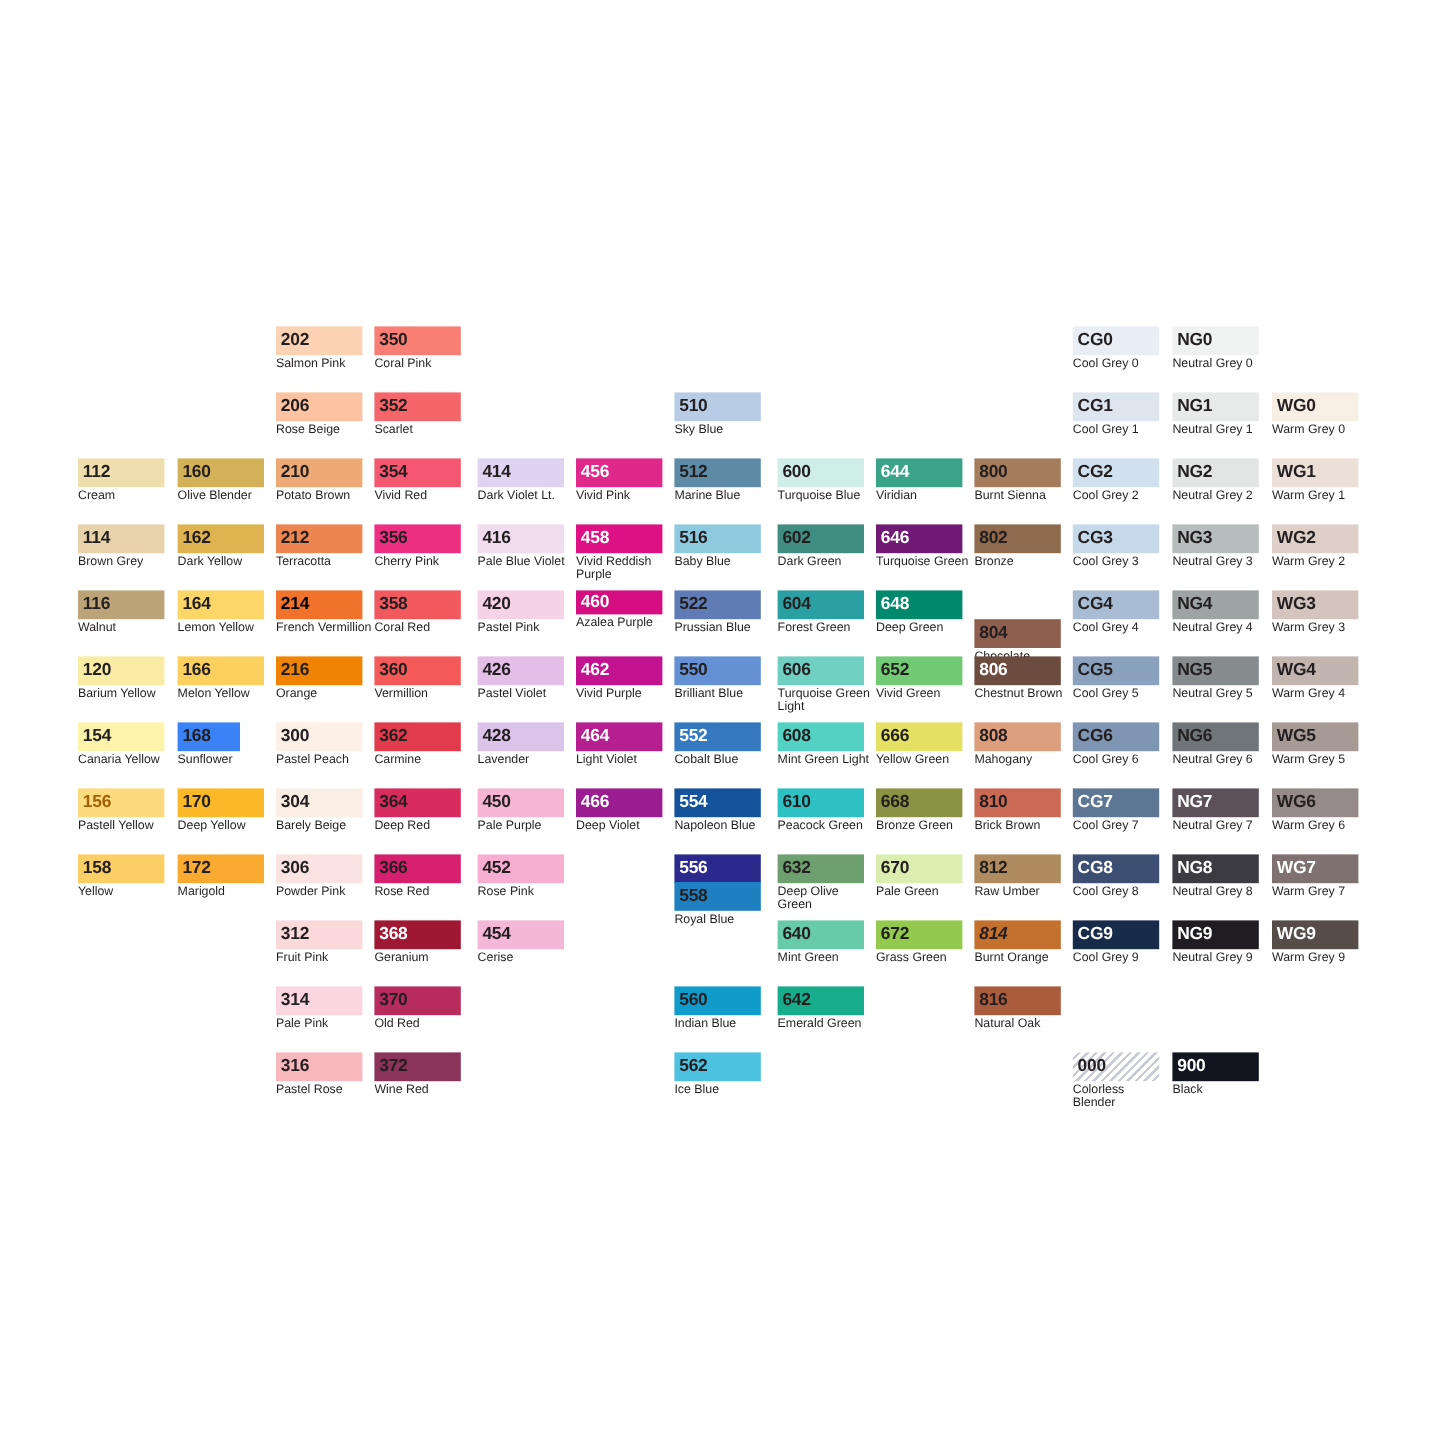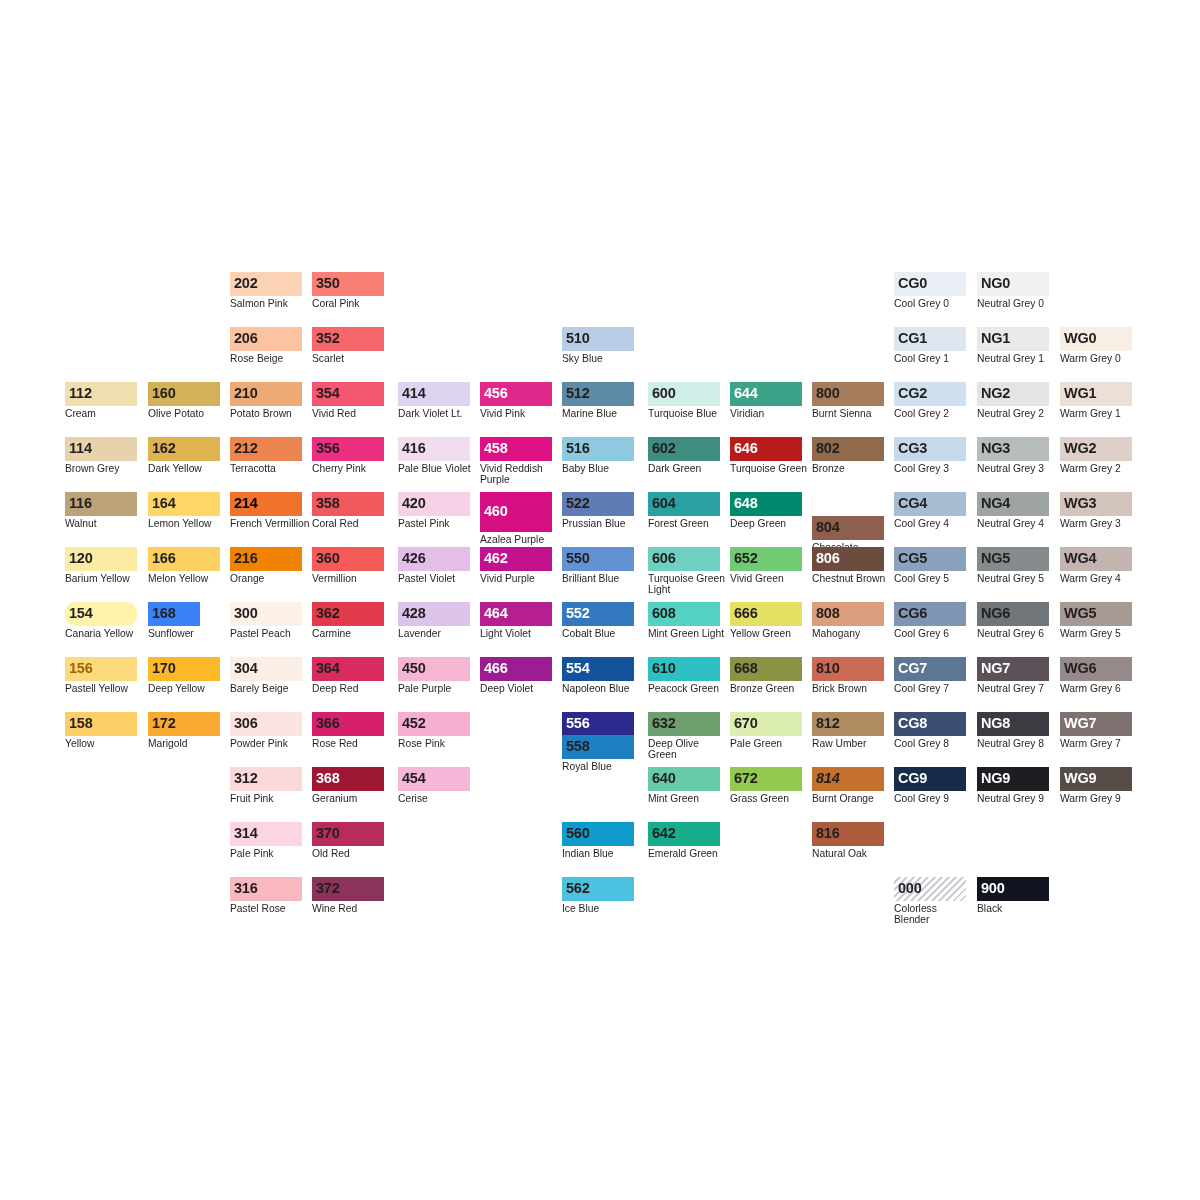--- a/index.html
+++ b/index.html
@@ -89,21 +89,21 @@
     <div class="swatch-cell" style="left: 65px; top: 382px;">
       <div class="chip" style="background: rgb(240, 223, 174); width: 72px; height: 24px;">
         <span class="code" style="color: rgb(35, 31, 32);">112</span>
       </div>
       <div class="name">Cream</div>
     </div>
     <div class="swatch-cell" style="left: 148px; top: 382px;">
       <div class="chip" style="background: rgb(211, 177, 88); width: 72px; height: 24px;">
         <span class="code" style="color: rgb(35, 31, 32);">160</span>
       </div>
-      <div class="name">Olive Potato</div>
+      <div class="name">Olive Blender</div>
     </div>
     <div class="swatch-cell" style="left: 230px; top: 382px;">
       <div class="chip" style="background: rgb(238, 170, 117); width: 72px; height: 24px;">
         <span class="code" style="color: rgb(35, 31, 32);">210</span>
       </div>
       <div class="name">Potato Brown</div>
     </div>
     <div class="swatch-cell" style="left: 312px; top: 382px;">
       <div class="chip" style="background: rgb(244, 87, 111); width: 72px; height: 24px;">
         <span class="code" style="color: rgb(35, 31, 32);">354</span>
@@ -206,21 +206,21 @@
       </div>
       <div class="name">Baby Blue</div>
     </div>
     <div class="swatch-cell" style="left: 648px; top: 437px;">
       <div class="chip" style="background: rgb(63, 140, 129); width: 72px; height: 24px;">
         <span class="code" style="color: rgb(35, 31, 32);">602</span>
       </div>
       <div class="name">Dark Green</div>
     </div>
     <div class="swatch-cell" style="left: 730px; top: 437px;">
-      <div class="chip" style="background: #b91c1c; width: 72px; height: 24px;">
+      <div class="chip" style="background: #701a75; width: 72px; height: 24px;">
         <span class="code" style="color: rgb(255, 255, 255);">646</span>
       </div>
       <div class="name">Turquoise Green</div>
     </div>
     <div class="swatch-cell" style="left: 812px; top: 437px;">
       <div class="chip" style="background: rgb(143, 106, 77); width: 72px; height: 24px;">
         <span class="code" style="color: rgb(35, 31, 32);">802</span>
       </div>
       <div class="name">Bronze</div>
     </div>
@@ -266,21 +266,21 @@
       </div>
       <div class="name">Coral Red</div>
     </div>
     <div class="swatch-cell" style="left: 398px; top: 492px;">
       <div class="chip" style="background: rgb(246, 210, 231); width: 72px; height: 24px;">
         <span class="code" style="color: rgb(35, 31, 32);">420</span>
       </div>
       <div class="name">Pastel Pink</div>
     </div>
     <div class="swatch-cell" style="left: 480px; top: 492px;">
-      <div class="chip" style="background: rgb(213, 15, 130); width: 72px; height: 40px;">
+      <div class="chip" style="background: rgb(213, 15, 130); width: 72px; height: 20px;">
         <span class="code" style="color: rgb(255, 255, 255);">460</span>
       </div>
       <div class="name">Azalea Purple</div>
     </div>
     <div class="swatch-cell" style="left: 562px; top: 492px;">
       <div class="chip" style="background: rgb(95, 124, 182); width: 72px; height: 24px;">
         <span class="code" style="color: rgb(35, 31, 32);">522</span>
       </div>
       <div class="name">Prussian Blue</div>
     </div>
@@ -392,21 +392,21 @@
       </div>
       <div class="name">Neutral Grey 5</div>
     </div>
     <div class="swatch-cell" style="left: 1060px; top: 547px;">
       <div class="chip" style="background: rgb(194, 180, 174); width: 72px; height: 24px;">
         <span class="code" style="color: rgb(35, 31, 32);">WG4</span>
       </div>
       <div class="name">Warm Grey 4</div>
     </div>
     <div class="swatch-cell" style="left: 65px; top: 602px;">
-      <div class="chip" style="background: rgb(253, 243, 171); width: 72px; height: 24px; border-radius: 11px;">
+      <div class="chip" style="background: rgb(253, 243, 171); width: 72px; height: 24px;">
         <span class="code" style="color: rgb(35, 31, 32);">154</span>
       </div>
       <div class="name">Canaria Yellow</div>
     </div>
     <div class="swatch-cell" style="left: 148px; top: 602px;">
       <div class="chip" style="background: #3b82f6; width: 52px; height: 24px;">
         <span class="code" style="color: rgb(35, 31, 32);">168</span>
       </div>
       <div class="name">Sunflower</div>
     </div>

